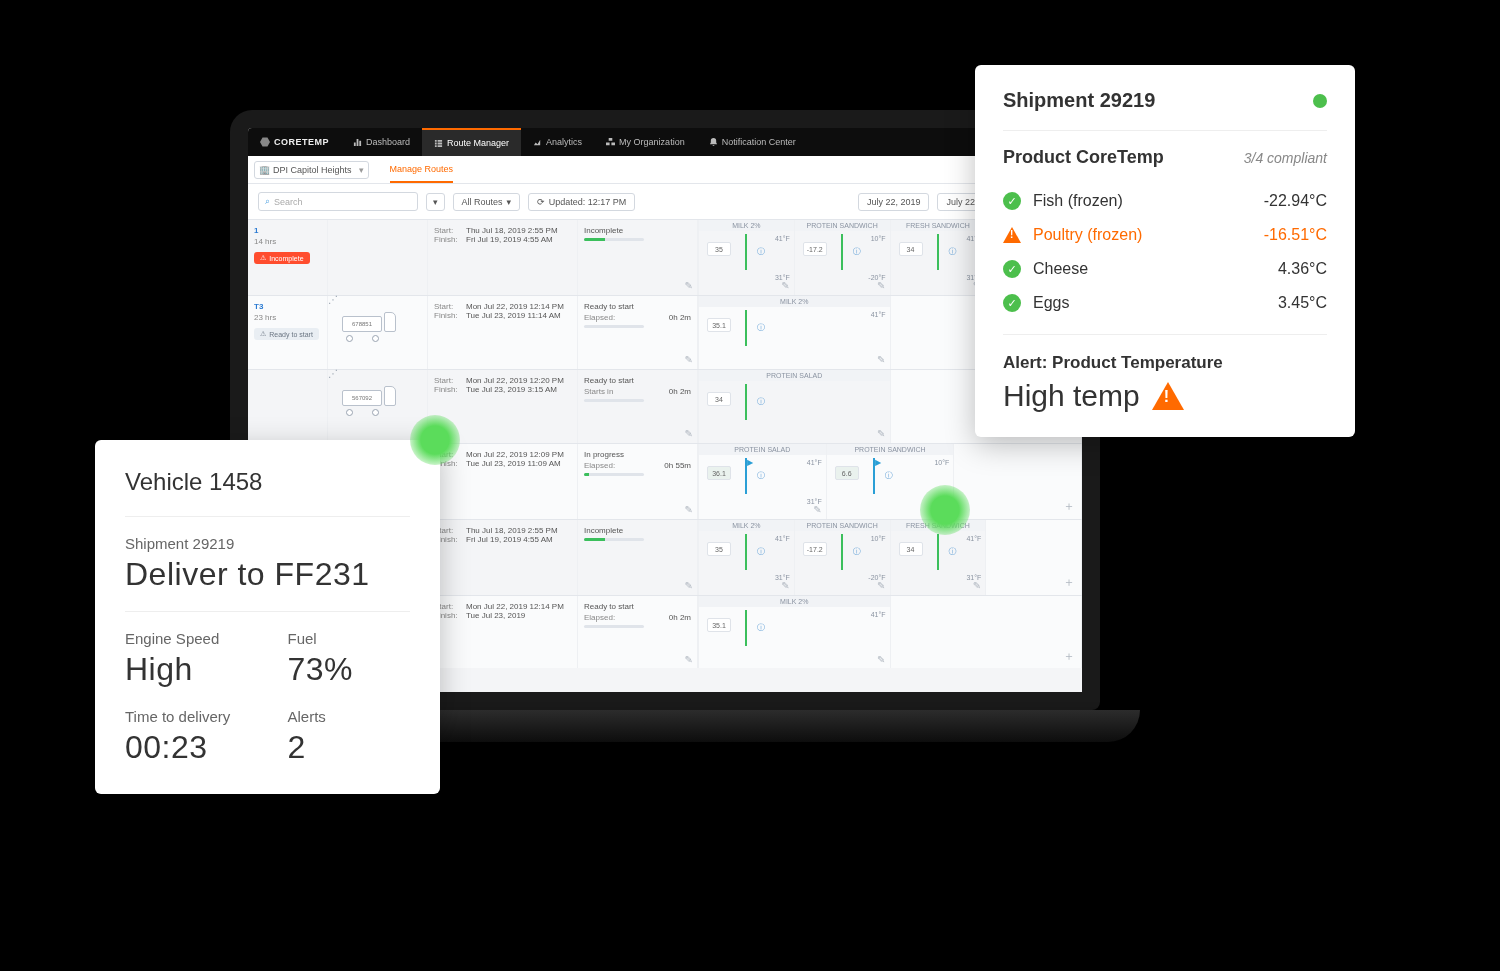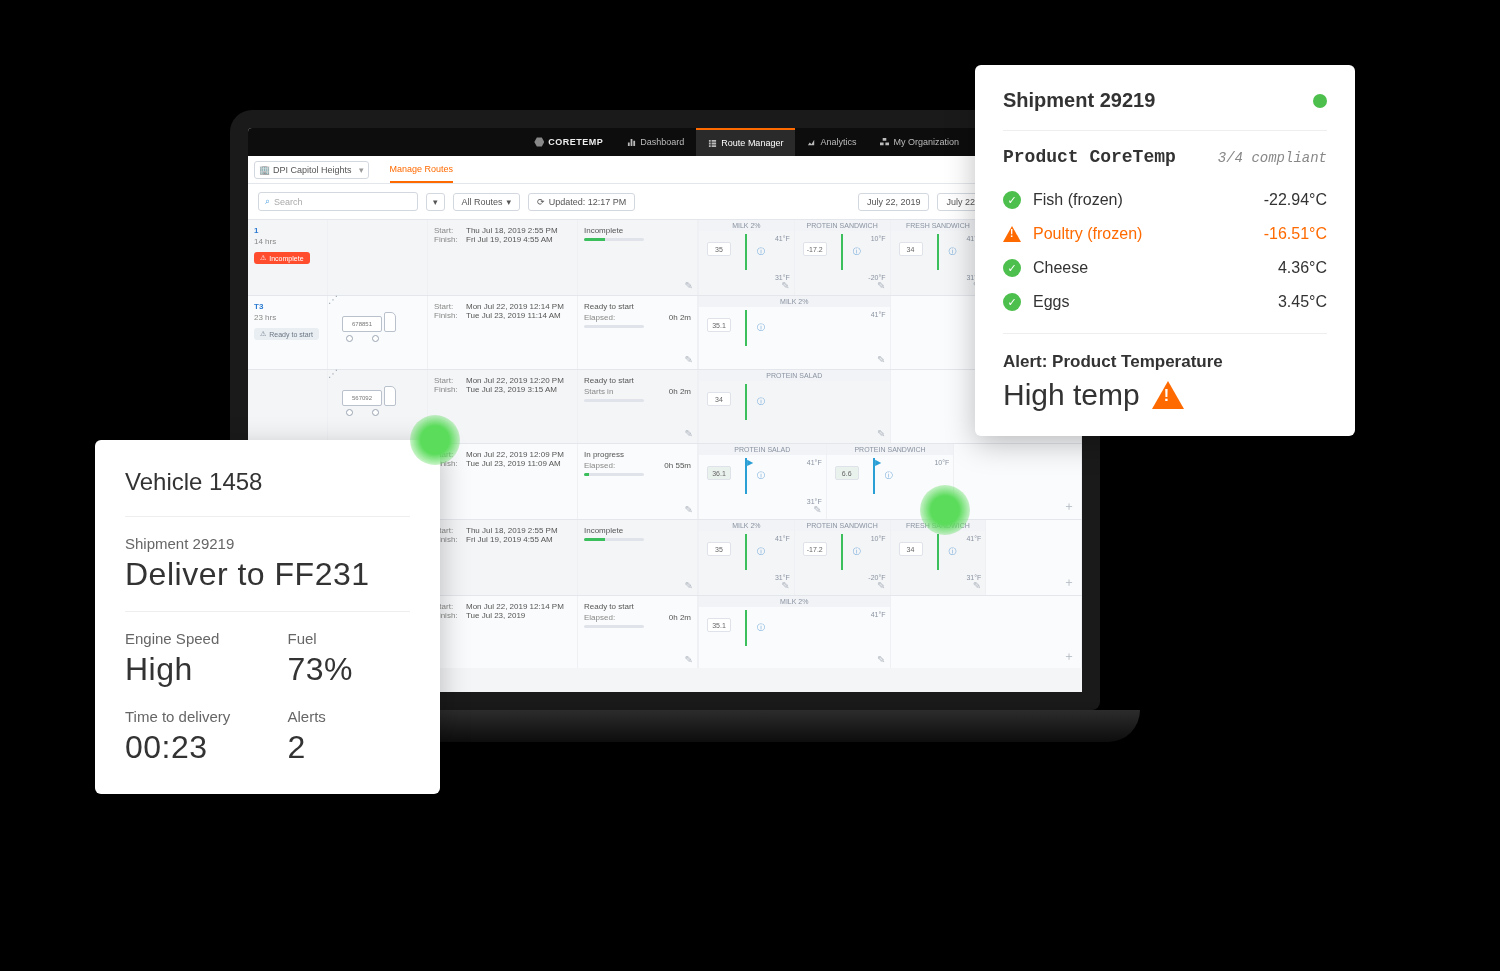--- a/index.html
+++ b/index.html
@@ -17,21 +17,21 @@
     overflow:hidden;
     font-size:11px;
   }
   .laptop-base {
     position:absolute; left:190px; top:710px; width:950px; height:32px;
     background:linear-gradient(#2c2c2c,#0d0d0d); border-radius:0 0 40px 40px;
     box-shadow:0 6px 12px rgba(0,0,0,.6);
   }
 
   
-  .topnav { background:#0d0d0d; height:28px; display:flex; align-items:center; color:#bbb; font-size:9px;justify-content:flex-end; }
+  .topnav { background:#0d0d0d; height:28px; display:flex; align-items:center; color:#bbb; font-size:9px; }
   .brand { display:flex; align-items:center; gap:4px; padding:0 12px; font-weight:bold; color:#eee; letter-spacing:.5px; }
   .brand-hex { width:10px; height:10px; background:#888; clip-path:polygon(25% 5%,75% 5%,100% 50%,75% 95%,25% 95%,0 50%); }
   .nav-item { padding:0 12px; height:100%; display:flex; align-items:center; gap:4px; cursor:pointer; }
   .nav-item.active { background:#2a2a2a; border-top:2px solid #ff6a00; color:#fff; }
 
   
   .subhead { background:#fff; height:28px; display:flex; align-items:center; border-bottom:1px solid #e3e6eb; font-size:9px; }
   .loc-select { border:1px solid #d3d8df; border-radius:3px; padding:3px 16px 3px 18px; margin-left:6px; position:relative; color:#555; }
   .manage-tab { margin-left:21px; color:#555; height:100%; display:flex; align-items:center; }
   .manage-tab.active { color:#ff6a00; border-bottom:2px solid #ff6a00; font-weight:500; }
@@ -97,21 +97,21 @@
   .stat-col { flex:1; }
 
   .card-right {
     position:absolute; right:145px; top:65px; width:380px;
     background:#fff; border-radius:6px; box-shadow:0 8px 30px rgba(0,0,0,.25);
     padding:24px 28px; color:#333; z-index:5;
   }
   .cr-head { display:flex; align-items:center; justify-content:space-between; margin-bottom:18px;}
   .cr-head h3 { font-size:20px; font-weight:600;}
   .dot-green { width:14px; height:14px; background:#4cbf4c; border-radius:50%; }
-  .cr-sub { display:flex; justify-content:space-between; align-items:baseline; margin-bottom:16px;font-family:Liberation Mono, monospace;}
+  .cr-sub { display:flex; justify-content:space-between; align-items:baseline; margin-bottom:16px;}
   .cr-sub .title { font-size:18px; font-weight:600;}
   .cr-sub .meta { font-size:14px; color:#888; font-style:italic;}
   .cr-item { display:flex; align-items:center; justify-content:space-between; padding:8px 0; font-size:16px;}
   .cr-item .name { display:flex; align-items:center; gap:12px;}
   .cr-item.alert { color:#ff6a00;}
   .ic-pass { width:18px; height:18px; border-radius:50%; background:#4cbf4c; display:flex; align-items:center; justify-content:center; color:#fff; font-size:11px; }
   .ic-warn-sm { width:0; height:0; border-left:9px solid transparent; border-right:9px solid transparent; border-bottom:16px solid #ff6a00; position:relative;}
   .ic-warn-sm::after{content:"!"; position:absolute; left:-2px; top:2px; color:#fff; font-size:10px; font-weight:bold;}
   .cr-alert-block { border-top:1px solid #eee; margin-top:14px; padding-top:18px;}
   .cr-alert-block .lbl { font-size:17px; font-weight:600; margin-bottom:6px;}

